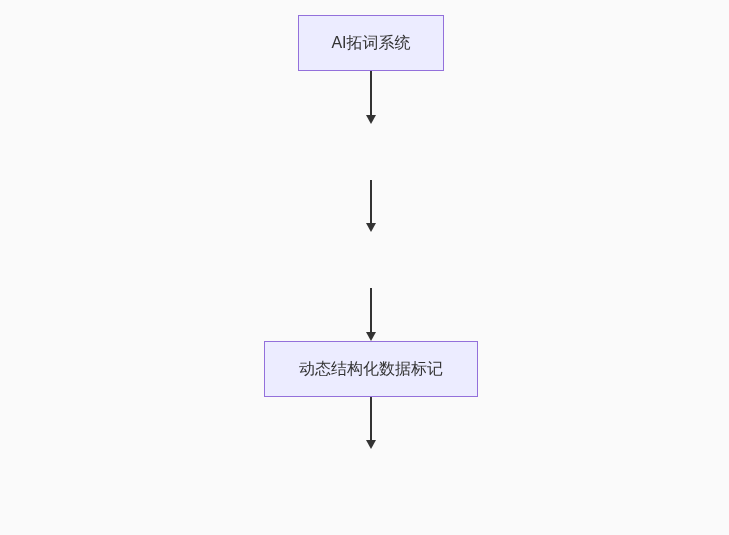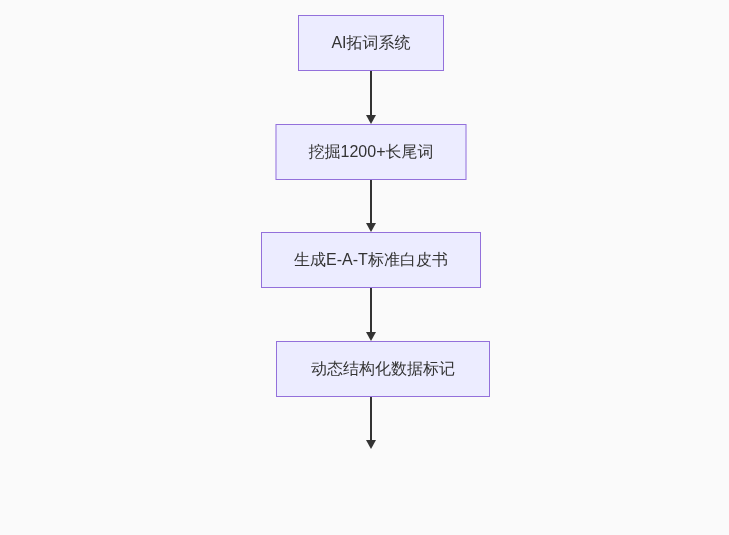--- a/index.html
+++ b/index.html
@@ -65,39 +65,33 @@
 
   <div class="node" style="top:15px; width:146px;">
     <span class="node-label">AI拓词系统</span>
   </div>
 
   <div class="edge" style="top:71px; height:53px;">
     <div class="edge-line"></div>
     <div class="edge-head"></div>
   </div>
 
-  <div class="node" style="top:124px; width:191px;">
-    <span class="node-label">挖掘1200+长尾词</span>
-  </div>
 
   <div class="edge" style="top:180px; height:52px;">
     <div class="edge-line"></div>
     <div class="edge-head"></div>
   </div>
 
-  <div class="node" style="top:232px; width:220px;">
-    <span class="node-label">生成E-A-T标准白皮书</span>
-  </div>
 
   <div class="edge" style="top:288px; height:53px;">
     <div class="edge-line"></div>
     <div class="edge-head"></div>
   </div>
 
-  <div class="node" style="top:341px; width:214px;margin-left:12px;">
+  <div class="node" style="top:341px; width:214px;">
     <span class="node-label">动态结构化数据标记</span>
   </div>
 
   <div class="edge" style="top:397px; height:52px;">
     <div class="edge-line"></div>
     <div class="edge-head"></div>
   </div>
 
 
 </div>

